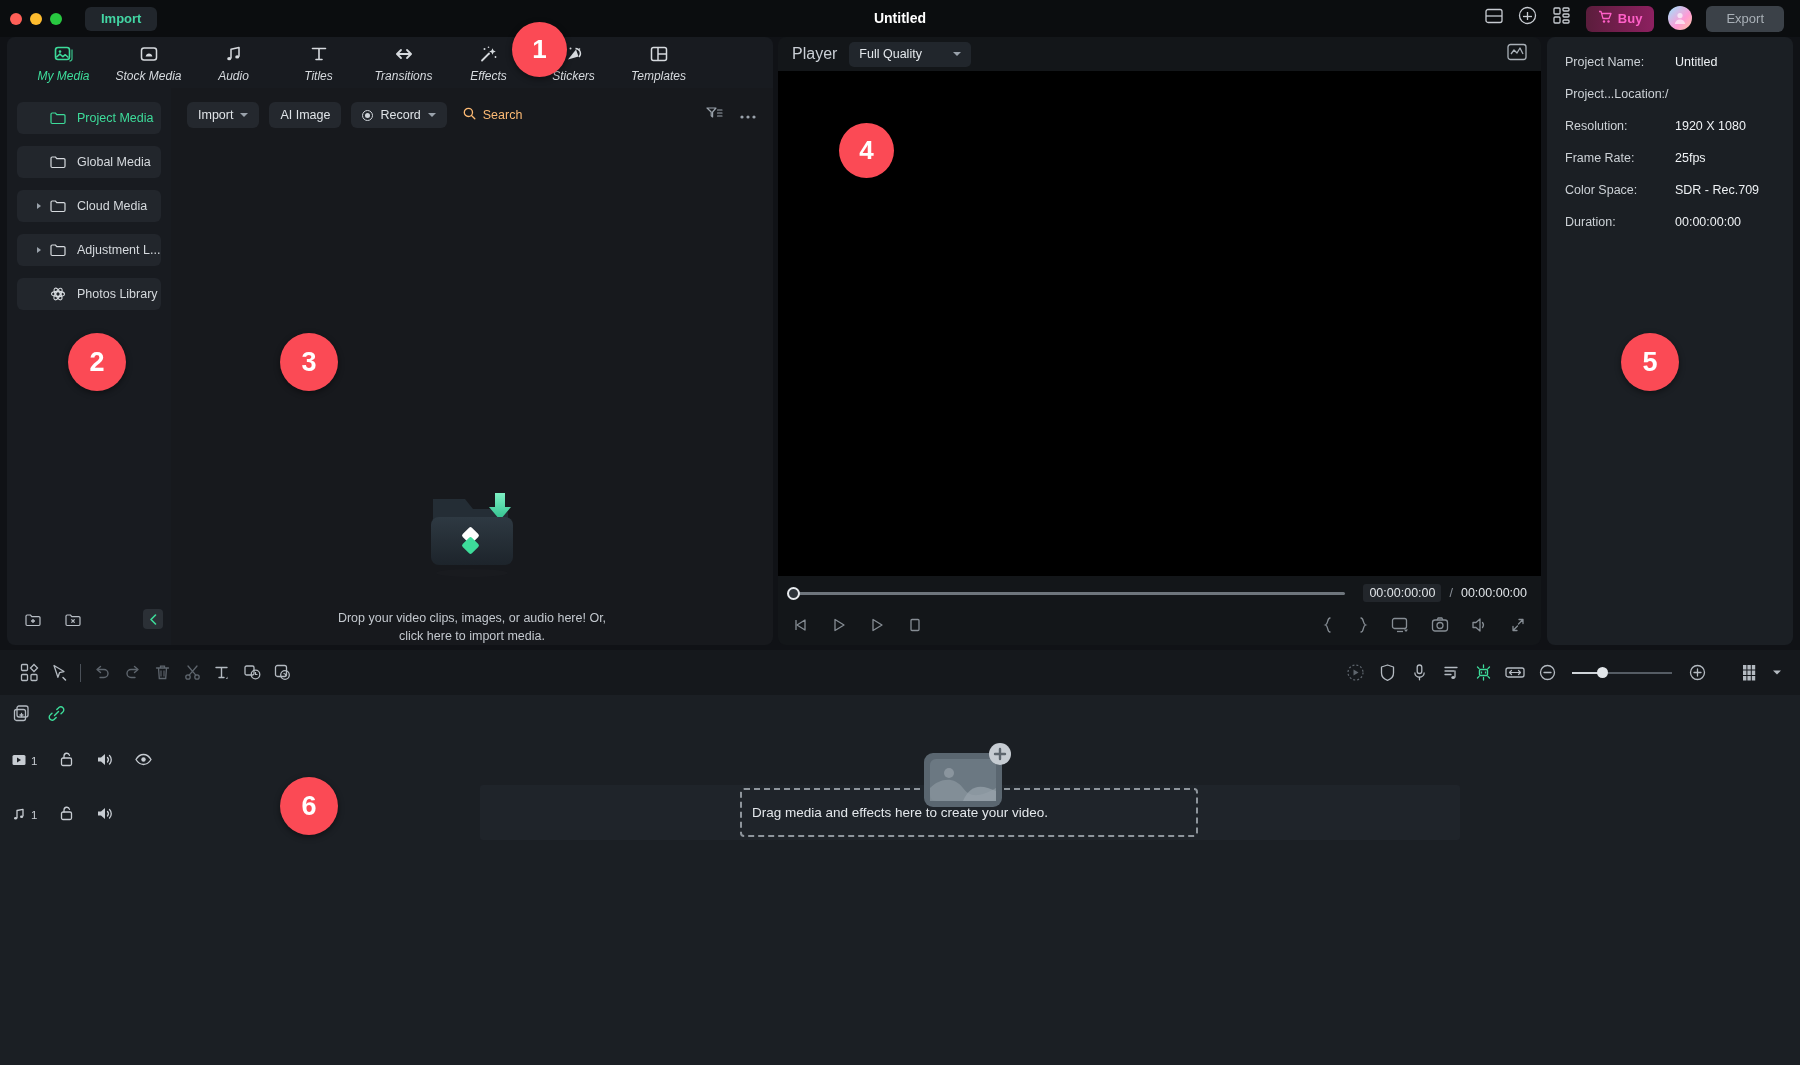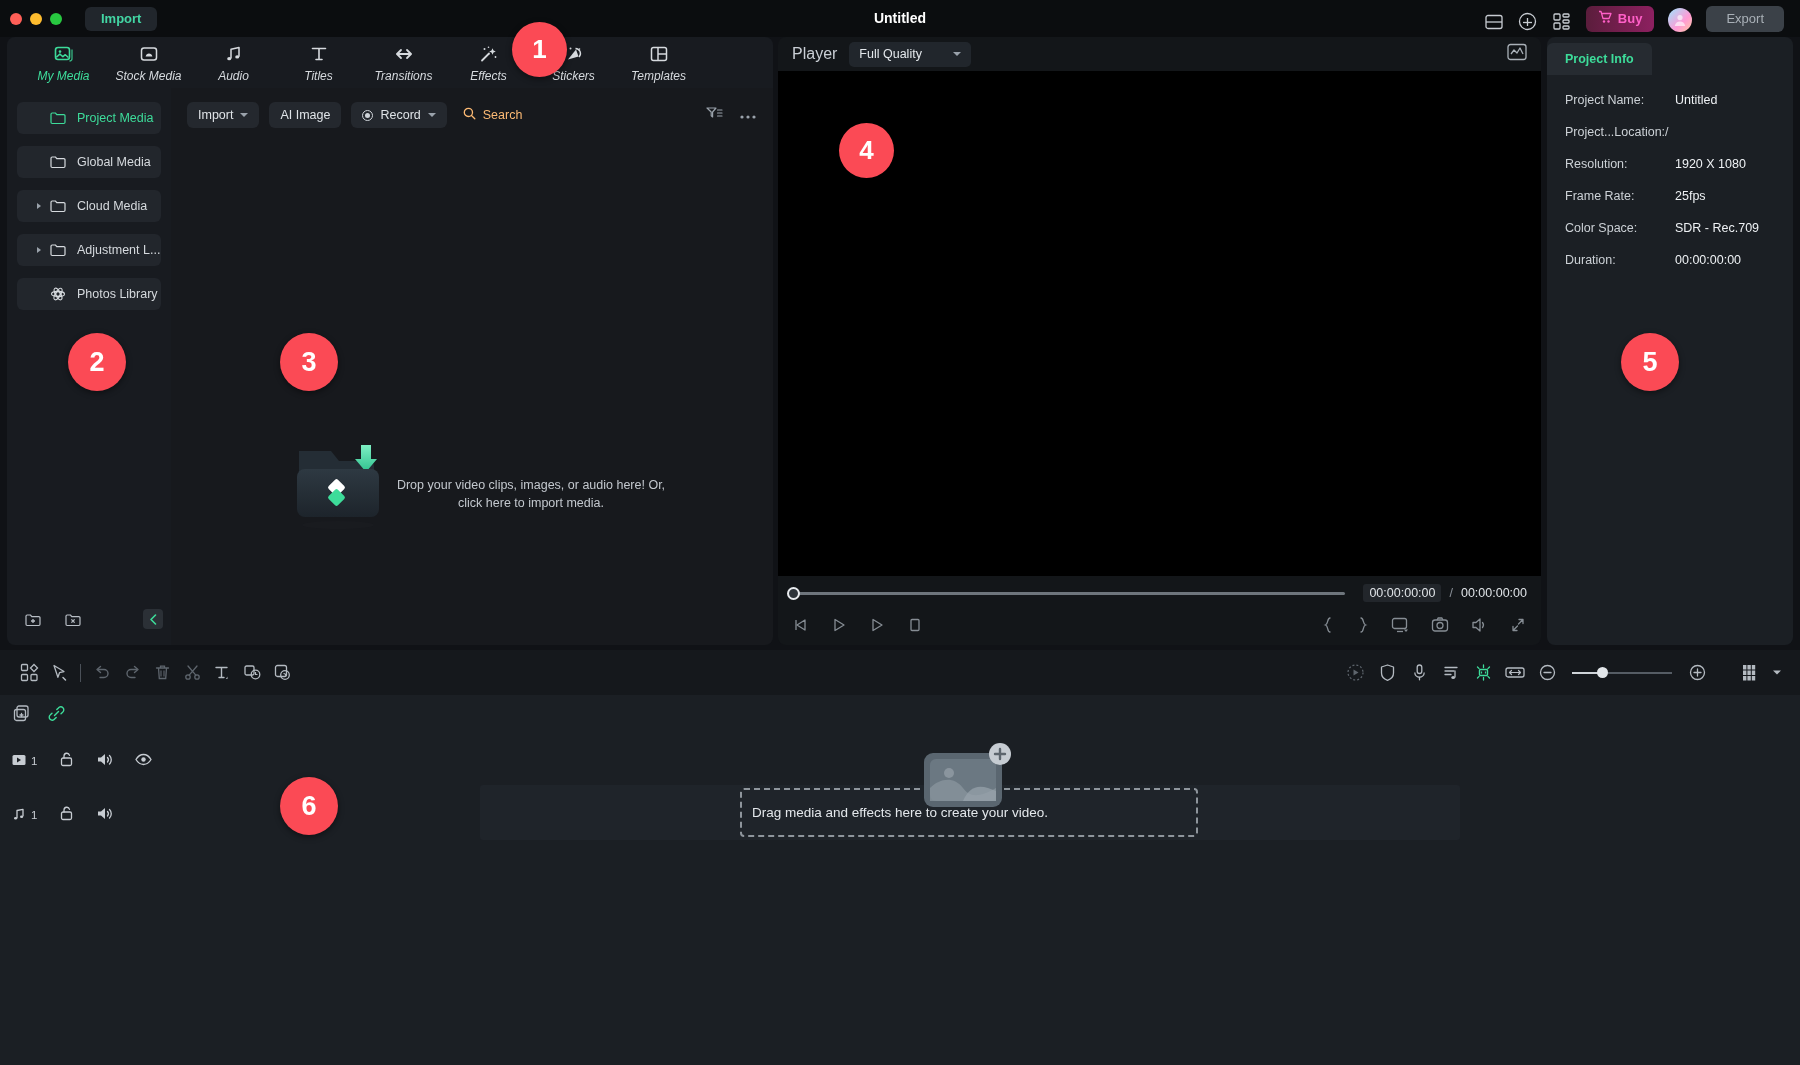--- a/index.html
+++ b/index.html
@@ -22,21 +22,21 @@
   .tl.red{background:#ff5f57;} .tl.yellow{background:#febc2e;} .tl.green{background:#28c840;}
   .import-top {
     margin-left:23px; height:24px; padding:0 16px; border-radius:6px;
     background:#21262c; color:#43d6a4; font-size:13px; font-weight:bold;
     display:flex; align-items:center; justify-content:center;
   }
   .win-title {
     position:absolute; left:0; right:0; text-align:center;
     color:#ffffff; font-size:14px; font-weight:bold; line-height:37px; pointer-events:none;
   }
-  .tb-right { margin-left:auto; display:flex; align-items:flex-end; gap:14px; padding-right:16px; }
+  .tb-right { margin-left:auto; display:flex; align-items:flex-start; gap:14px; padding-right:16px; }
   .tb-ico { width:20px; height:20px; color:#c8ccd2; display:flex; align-items:center; justify-content:center; }
   .buy-btn {
     display:flex; align-items:center; gap:6px; height:26px; padding:0 12px; border-radius:6px;
     background:linear-gradient(90deg,#5b1d3c,#8d2060); color:#ff5fc8; font-size:13px; font-weight:bold;
   }
   .avatar { width:24px; height:24px; border-radius:50%;
     background:linear-gradient(135deg,#9be7ff,#ff9ad5 60%,#ffc9a0);
     display:flex; align-items:center; justify-content:center; }
   .avatar svg { opacity:.85; }
   .export-btn {
@@ -87,21 +87,21 @@
     height:26px; border-radius:6px; background:#24282e; color:#dfe3e7; font-size:12.5px;
     display:flex; align-items:center; padding:0 11px; gap:7px; margin-right:10px;
   }
   .chev { width:0;height:0; border-top:4px solid #9aa2ab; border-left:4px solid transparent; border-right:4px solid transparent; }
   .rec-dot { width:11px; height:11px; border-radius:50%; border:1.5px solid #cfd4d9; display:flex; align-items:center; justify-content:center; }
   .rec-dot i { width:5px;height:5px;border-radius:50%;background:#cfd4d9; display:block;}
   .searchbox { display:flex; align-items:center; gap:7px; color:#fdba74; font-size:12.5px; margin-left:6px; }
   .mt-right { margin-left:auto; display:flex; align-items:center; gap:16px; padding-right:16px; color:#9aa2ab; }
   .dropzone {
     position:absolute; left:0; top:58px; width:602px; height:499px;
-    display:flex; flex-direction:row; align-items:center; justify-content:center; padding-top:175px;
+    display:flex; flex-direction:column; align-items:center; justify-content:flex-end; padding-top:175px;
   }
   .dz-text { color:#c3c8ce; font-size:12.5px; text-align:center; line-height:1.45; margin-top:22px; }
 
   
   .player {
     position:absolute; left:778px; top:37px; width:763px; height:608px;
     background:#131619; border-radius:8px;
   }
   .player-head { height:34px; display:flex; align-items:center; padding:0 14px; }
   .player-head .plbl { color:#c9ced4; font-size:16px; margin-right:12px; }
@@ -551,23 +551,20 @@
                 <path d="M14 3.5l-4.5 4.5M14 3.5h-4M14 3.5v4" fill="none" stroke="currentColor" stroke-width="1.3" stroke-linecap="round"></path>
                 <path d="M4 14.5l4.5-4.5M4 14.5h4M4 14.5v-4" fill="none" stroke="currentColor" stroke-width="1.3" stroke-linecap="round"></path>
               </svg>
           </span>
         </span>
       </div>
     </div>
   </div>
 
   <div class="rightpanel">
-    <div class="pi-tabbar">
-      <div class="pi-tab">Project Info</div>
-    </div>
     <div class="pi-list">
       <div class="pi-row">
         <span class="pi-key">Project Name:</span>
         <span class="pi-val">Untitled</span>
       </div>
       <div class="pi-row">
         <span class="pi-key" style="width:auto">Project...Location:/</span>
         <span class="pi-val"></span>
       </div>
       <div class="pi-row">

